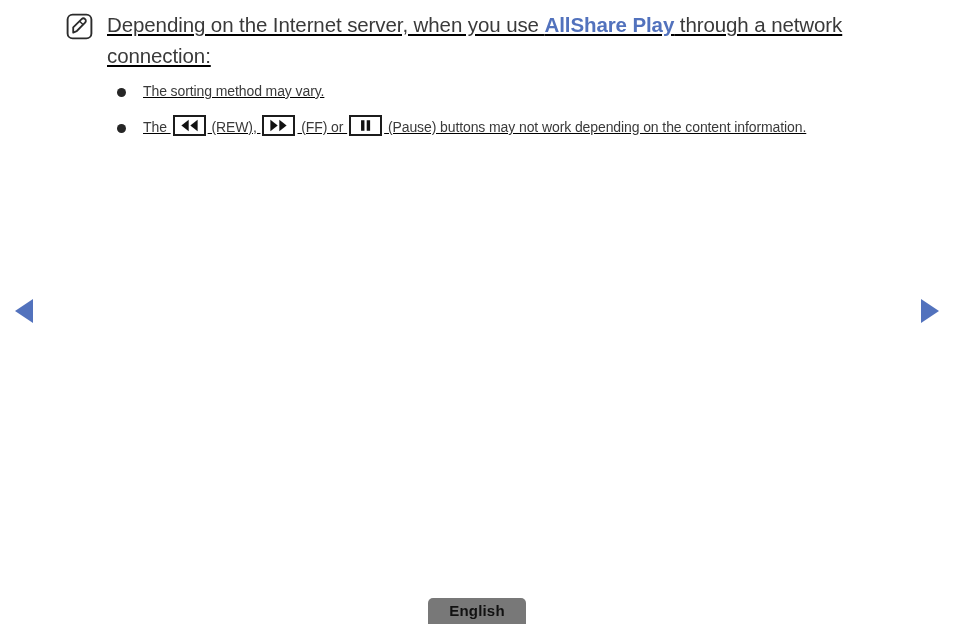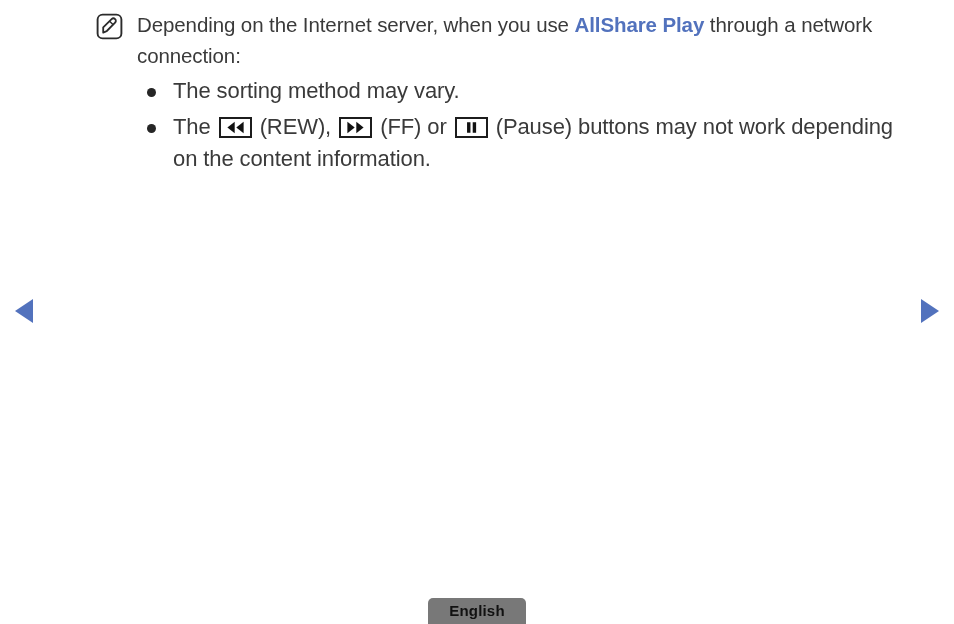--- a/index.html
+++ b/index.html
@@ -18,21 +18,22 @@
     width:954px;
     height:624px;
     background:#ffffff;
   }
 
   
   .content {
     position:absolute;
     left:0; top:0;
     width:954px;
-    padding:9px 50px 0 90px;
+    padding:9px 50px 0 60px;
+    text-decoration:underline;
   }
 
   
   .note {
     position:relative;
     display:block;
     padding-left:47px;
     margin-bottom:4px;
   }
 
@@ -63,21 +64,21 @@
   .bullets {
     list-style:none;
     margin:4px 0 4px 0;
     padding:0;
   }
 
   .bullet-item {
     position:relative;
     padding-left:83px;
     margin-bottom:4px;
-    font-size:22px;
+    font-size:14px;
     line-height:32px;
     color:#3a3a3a;
     letter-spacing:-0.1px;
     max-width:870px;
   }
 
   .bullet-dot {
     position:absolute;
     left:57px;
     top:13px;

